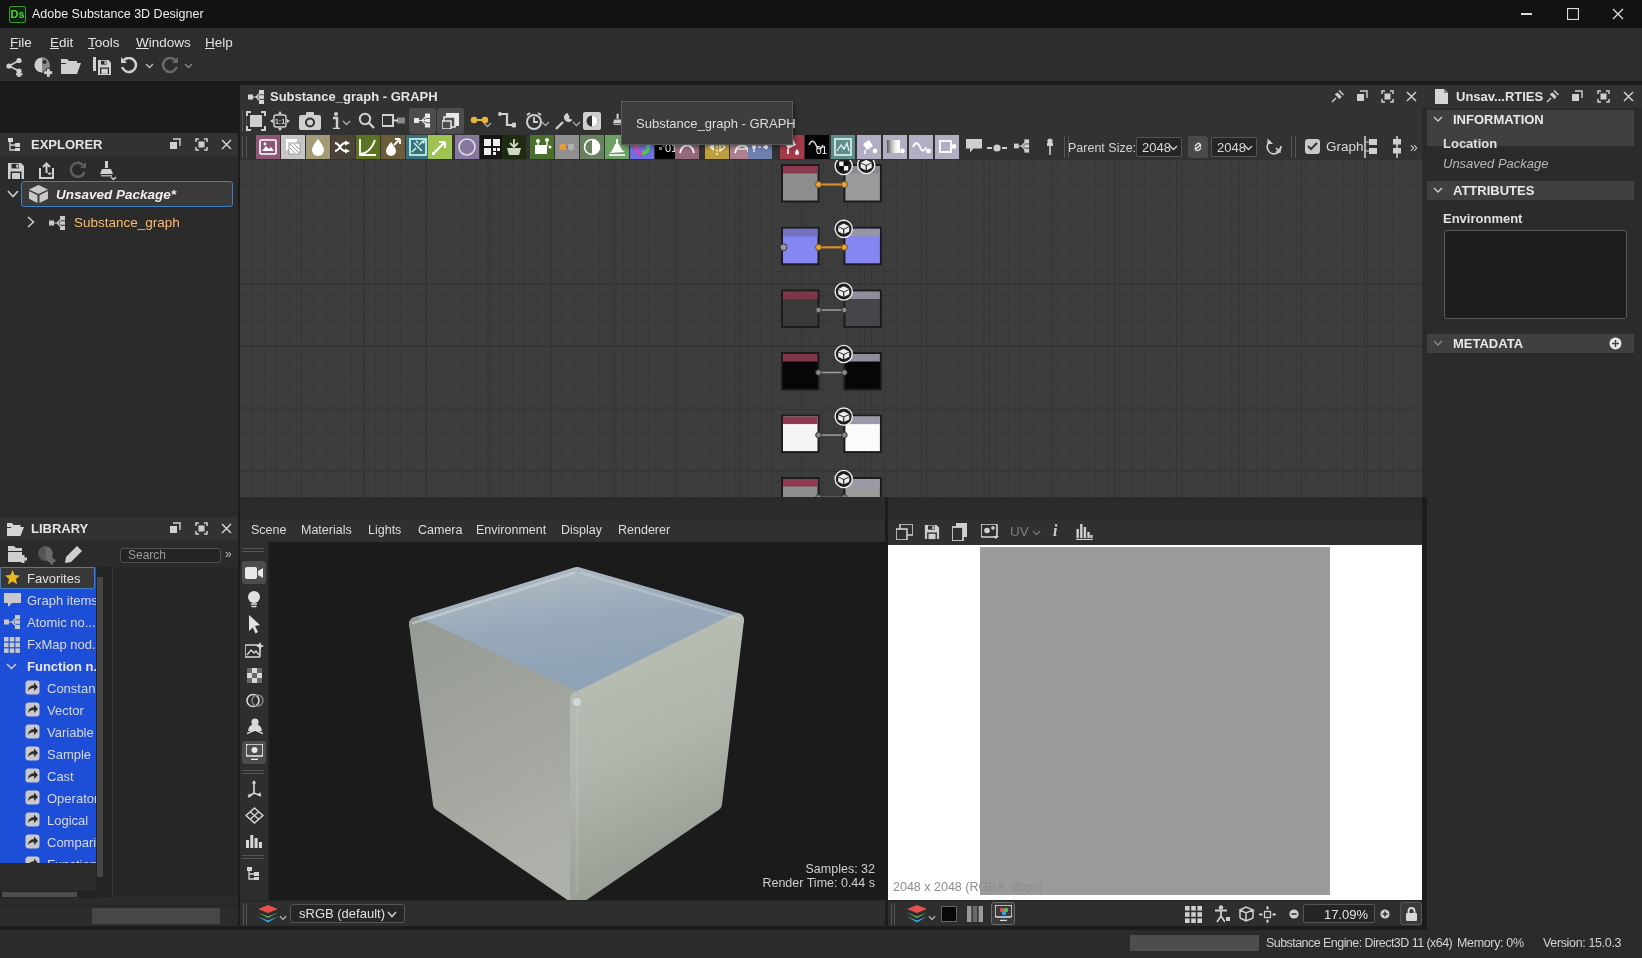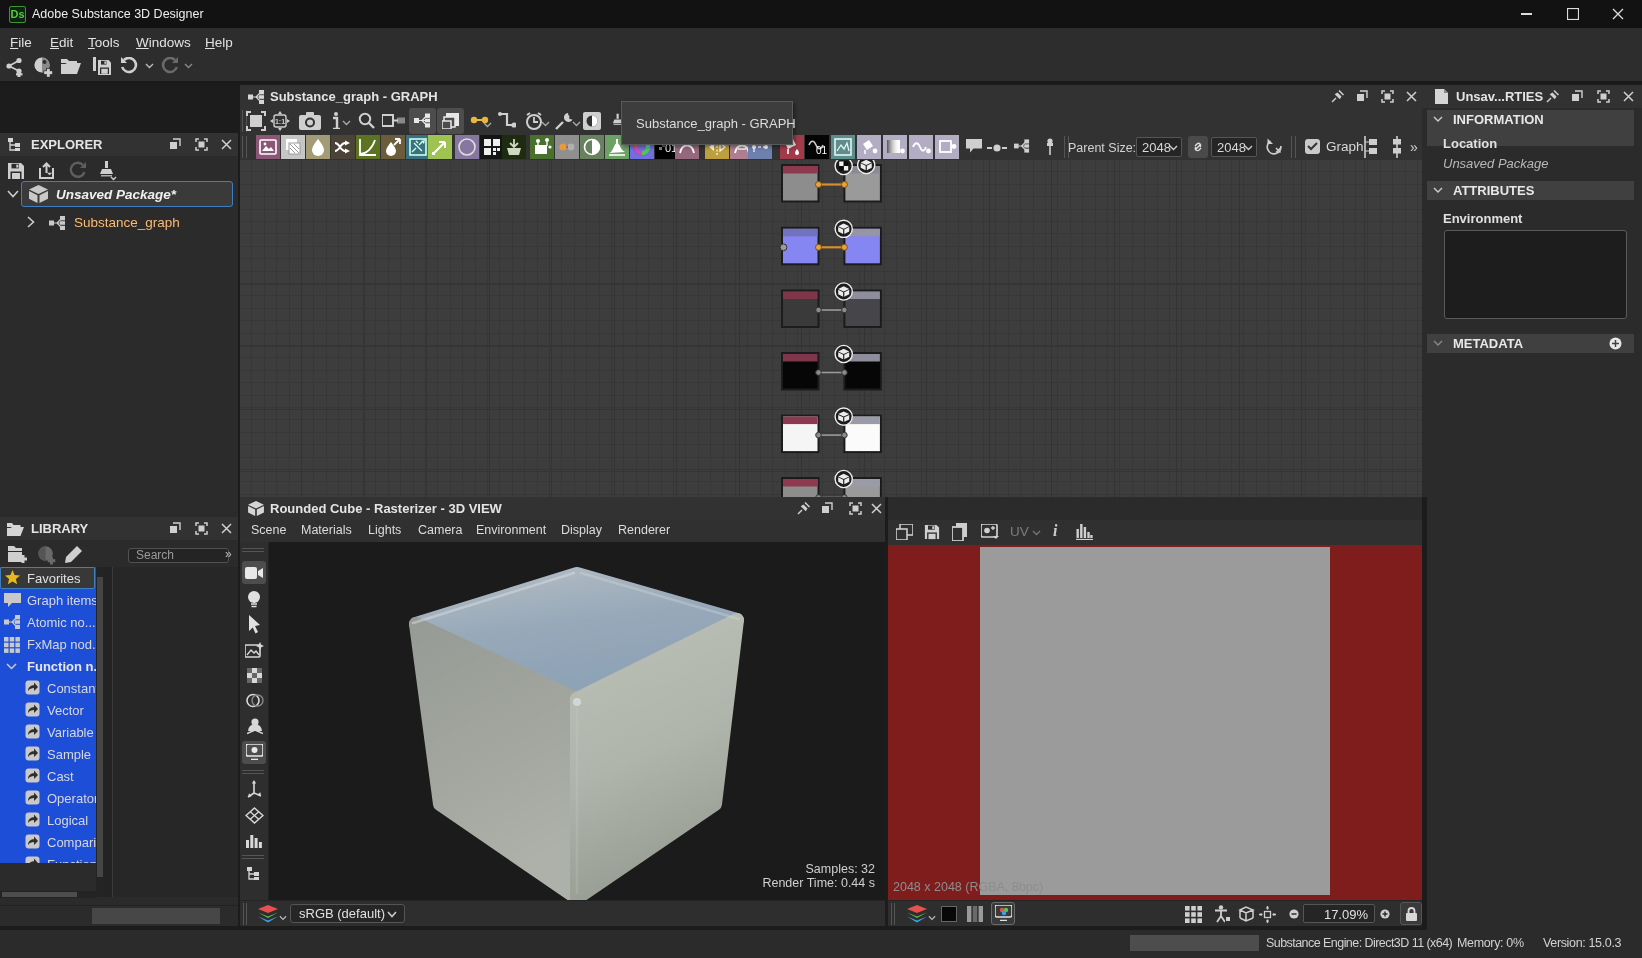--- a/index.html
+++ b/index.html
@@ -222,21 +222,21 @@
   <svg class="abs" style="left:37px;top:28px" width="20" height="20" viewBox="0 0 21 21">
     <circle cx="9" cy="9" r="7.6" fill="#6a6a6a"></circle>
       <path d="M9 1.4 a7.6 7.6 0 0 0 0 15.2 z" fill="#555"></path>
     <rect x="13.6" y="12.5" width="3.2" height="8" fill="#6a6a6a"></rect>
       <rect x="11.2" y="14.9" width="8" height="3.2" fill="#6a6a6a"></rect>
   </svg>
   <svg class="abs" style="left:65px;top:29px" width="17" height="17" viewBox="0 0 17 17" fill="#cfcfcf">
     <path d="M12 0 L17 5 L6 16 L0 17 L1 11 z"></path>
   </svg>
 
-  <div class="abs" style="left:128px;top:31px;width:101px;height:15px;background:#242424;border:1px solid #515151;border-radius:3px;color:#9a9a9a;font-size:12px;padding-left:7px;line-height:13px;">Search</div>
+  <div class="abs" style="left:120px;top:31px;width:101px;height:15px;background:#242424;border:1px solid #515151;border-radius:3px;color:#9a9a9a;font-size:12px;padding-left:7px;line-height:13px;">Search</div>
   <div class="abs" style="left:225px;top:30px;color:#bbb;font-size:12px;">»</div>
 
   <div class="abs" style="left:0;top:50px;width:96px;height:296px;background:#1d4ed8;overflow:hidden;">
 
     <div class="abs" style="left:0;top:0;width:95px;height:22px;background:#383838;border:1px solid #3f7fbf;border-radius:2px;"></div>
     <svg class="abs" style="left:5px;top:3px" width="15" height="15" viewBox="0 0 15 15" fill="#e8b820">
         <path d="M7.5 0 L9.6 5 L15 5.4 L10.9 9 L12.1 14.3 L7.5 11.4 L2.9 14.3 L4.1 9 L0 5.4 L5.4 5 z"></path>
       </svg>
     <div class="litxt" style="left:27px;top:4px;color:#e0e0e0;">Favorites</div>
     <svg class="abs" style="left:4px;top:26px" width="17" height="15" viewBox="0 0 17 15" fill="#c9c9c9">
@@ -816,40 +816,20 @@
           <path d="M19 6 L10.5 10.2 V18 L19 13.8 z"></path>
         </g>
     </svg>
   </div>
 
   <div class="abs" style="left:381px;top:16px;width:172px;height:44px;background:#3d3d3d;border:1px solid #5a5a5a;box-shadow:2px 2px 4px rgba(0,0,0,0.4);"></div>
   <div class="abs" style="left:396px;top:31px;font-size:13px;color:#dcdcdc;">Substance_graph - GRAPH</div>
 </div>
 
 <div class="panel" id="view3d" style="left:240px;top:497px;width:645px;height:429px;">
-  <div class="phead">
-    <svg class="abs ico" style="left:8px;top:4px" width="16" height="15" viewBox="0 0 19 18" fill="#d5d5d5">
-      <path d="M9.5 0 L19 4.5 L9.5 9 L0 4.5 z"></path>
-        <path d="M0 6 L8.5 10.2 V18 L0 13.8 z"></path>
-        <path d="M19 6 L10.5 10.2 V18 L19 13.8 z"></path>
-    </svg>
-    <div class="ptitle" style="left:30px">Rounded Cube - Rasterizer - 3D VIEW</div>
-      <svg class="abs" style="left:557px;top:5px" width="13" height="13">
-        <use href="#ic-pin"></use>
-      </svg>
-      <svg class="abs" style="left:581px;top:5px" width="12" height="12">
-        <use href="#ic-float"></use>
-      </svg>
-      <svg class="abs" style="left:609px;top:5px" width="13" height="13">
-        <use href="#ic-max"></use>
-      </svg>
-      <svg class="abs" style="left:631px;top:6px" width="11" height="11">
-        <use href="#ic-close"></use>
-      </svg>
-  </div>
   <div class="abs" style="left:0;top:23px;width:645px;height:22px;background:#303030;font-size:12.5px;color:#dcdcdc;">
     <span class="abs" style="left:11px;top:3px">Scene</span>
     <span class="abs" style="left:61px;top:3px">Materials</span>
     <span class="abs" style="left:128px;top:3px">Lights</span>
     <span class="abs" style="left:178px;top:3px">Camera</span>
     <span class="abs" style="left:236px;top:3px">Environment</span>
     <span class="abs" style="left:321px;top:3px">Display</span>
     <span class="abs" style="left:378px;top:3px">Renderer</span>
   </div>
 
@@ -1003,21 +983,21 @@
     <div class="abs" style="left:165px;top:2px;font-size:16px;font-style:italic;font-weight:bold;font-family:'Liberation Serif',serif;color:#ccc;">i</div>
     <svg class="abs" style="left:188px;top:4px" width="17" height="16" viewBox="0 0 17 16">
       <path d="M0 15.5 h17" stroke="#cfcfcf" stroke-width="1.2"></path>
       <rect x="0.5" y="5" width="2.4" height="9" fill="#cfcfcf"></rect>
         <rect x="4.1" y="0" width="2.4" height="14" fill="#cfcfcf"></rect>
       <rect x="7.7" y="3" width="2.4" height="11" fill="#cfcfcf"></rect>
         <rect x="11.3" y="8" width="2.4" height="6" fill="#cfcfcf"></rect>
         <rect x="14.2" y="11" width="2.4" height="3" fill="#cfcfcf"></rect>
     </svg>
   </div>
-  <div class="abs" style="left:0;top:48px;width:534px;height:355px;background:#7f1d1d;overflow:hidden;text-decoration:underline;">
+  <div class="abs" style="left:0;top:48px;width:534px;height:355px;background:#ffffff;overflow:hidden;text-decoration:underline;">
     <div class="abs" style="left:92px;top:2px;width:350px;height:348px;background:#9b9b9b;"></div>
     <div class="abs" style="left:5px;top:335px;font-size:12.5px;color:#8d8d8d;">2048 x 2048 (RGBA, 8bpc)</div>
   </div>
   <div id="v2dfoot" class="abs" style="left:0;top:403px;width:534px;height:26px;background:#2e2e2e;border-top:1px solid #242424;">
     <div class="abs" style="left:3px;top:2px;width:1px;height:22px;background:#555"></div>
     <div class="abs" style="left:6px;top:2px;width:1px;height:22px;background:#555"></div>
     <svg class="abs" style="left:19px;top:4px" width="20" height="18" viewBox="0 0 20 18">
       <path d="M10 0 L20 4 L10 8 L0 4 z" fill="#e84f4f"></path>
       <path d="M0 7.5 L10 11.5 L20 7.5 L10 13 z" fill="#58c452"></path>
       <path d="M0 11.5 L10 15.5 L20 11.5 L10 17.5 z" fill="#3fa0e8"></path>

